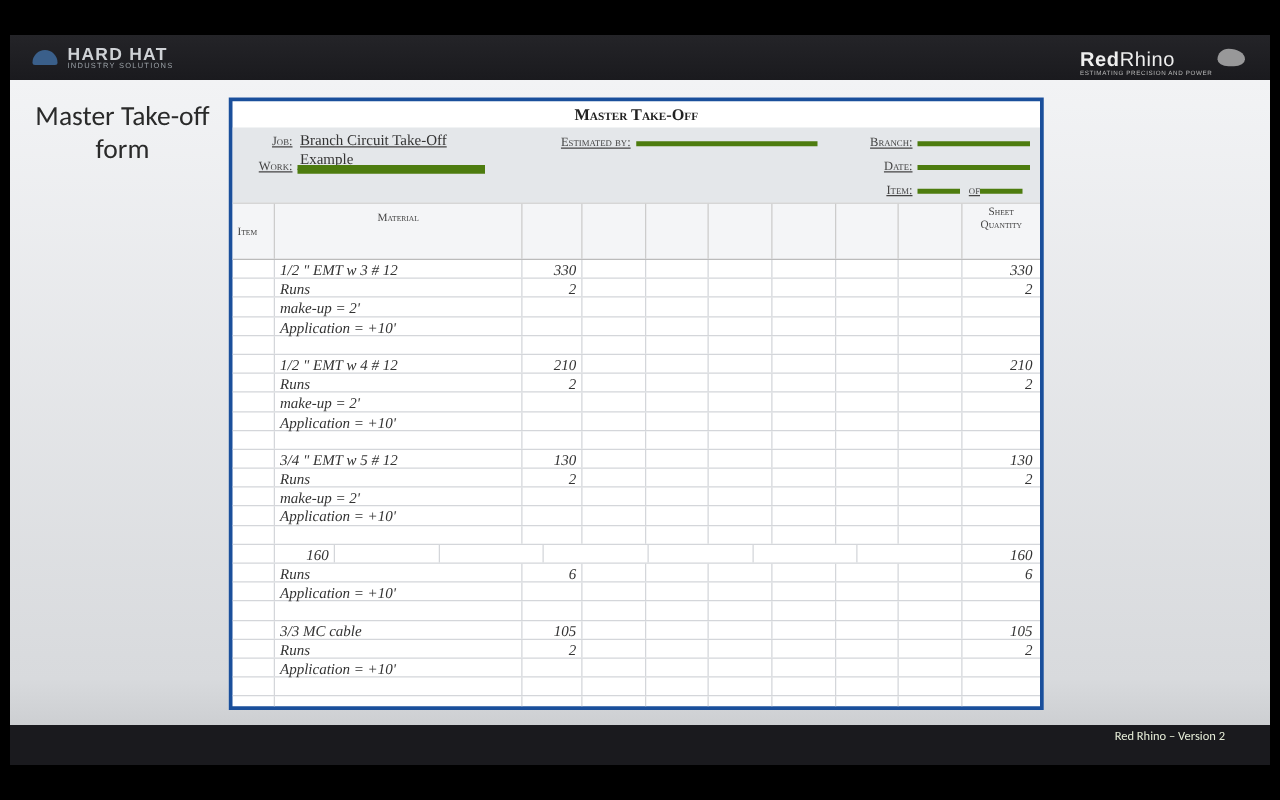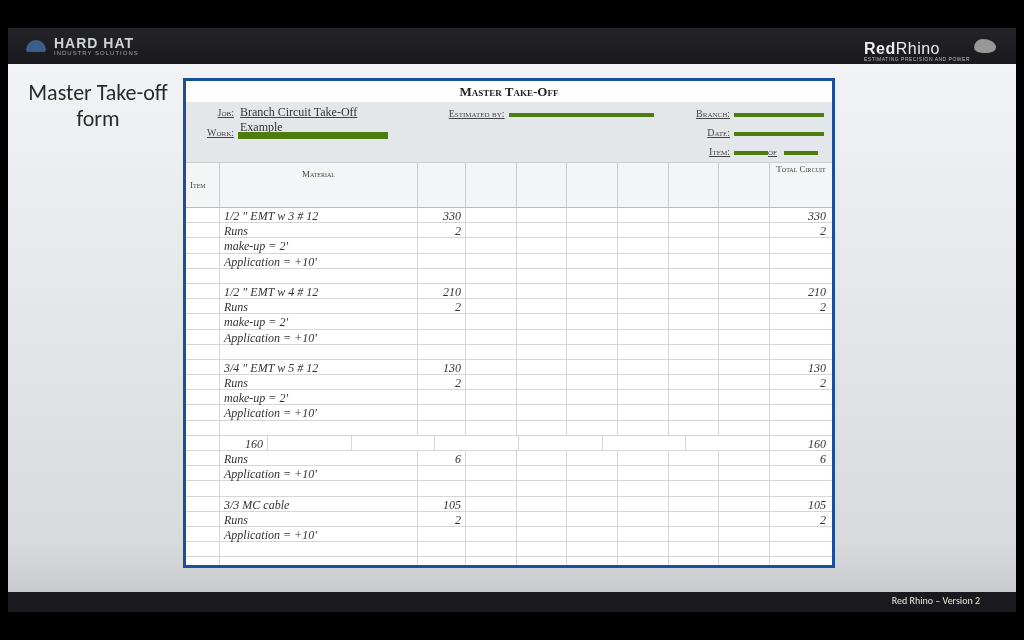--- a/index.html
+++ b/index.html
@@ -151,21 +151,21 @@
     font-family: 'Brush Script MT', 'Comic Sans MS', cursive;
     font-size: 12px;
     color: #333;
     padding: 0 2px;
   }
   .meta-col.left .meta-value { width: 150px; }
   .meta-col.mid .meta-value { width: 145px; }
   .meta-col.right .meta-value { width: 90px; }
   .meta-col.right .sheet-line { display:flex; align-items:baseline; }
   .meta-col.right .sheet-val { width: 34px; }
-  .meta-col.right .sheet-of { width: 16px; text-align:left; }
+  .meta-col.right .sheet-of { width: 16px; text-align:right; }
 
   .table-head {
     display: flex;
     background: #f4f5f7;
     border-top: 1px solid #ccc;
     border-bottom: 1px solid #bbb;
     font-family: Georgia, serif;
     font-variant: small-caps;
     font-size: 9px;
     color: #444;
@@ -191,21 +191,21 @@
             font-size: 12px; color: #333; font-style: italic; }
   .c-mid  { flex: 1; display:flex; }
   .c-mid > div { flex:1; border-right:1px solid #d4d6da; }
   .c-tot  { width: 62px; text-align: right; padding: 1px 6px;
             font-family: 'Brush Script MT', 'Comic Sans MS', cursive;
             font-size: 12px; color: #333; font-style: italic; }
 
   .footer {
     position: absolute;
     left: 0; right: 0; bottom: 0;
-    height: 20px;
+    height: 32px;
     background: #1a1a1e;
     color: #e4ebd6;
     font-family: Calibri, Arial, sans-serif;
     font-size: 10px;
     text-align: right;
     padding: 2px 36px 0 0;
   }
 </style>
 </head>
 <body>
@@ -279,21 +279,21 @@
         <div class="col-mat">Material</div>
         <div class="col-num"></div>
         <div class="col-mid">
           <div></div>
             <div></div>
             <div></div>
             <div></div>
             <div></div>
             <div></div>
         </div>
-        <div class="col-tot">Total Circuit</div>
+        <div class="col-tot">Sheet Quantity</div>
       </div>
 
       <div class="rows" id="rows">
           <div class="row">
             <div class="c-item"></div>
             <div class="c-mat">1/2 " EMT w 3 # 12</div>
             <div class="c-num">330</div>
             <div class="c-mid">
               <div></div>
               <div></div>

